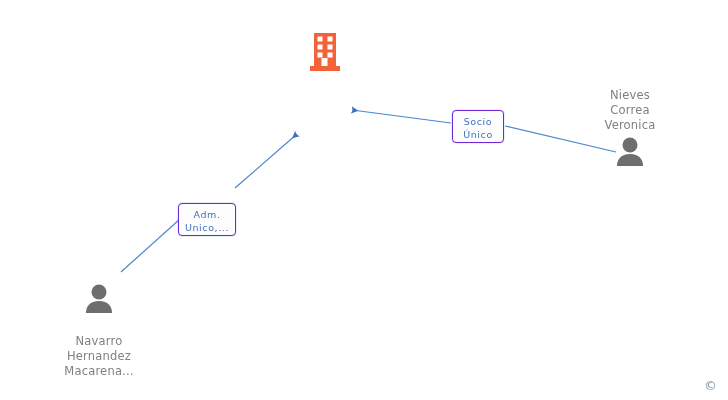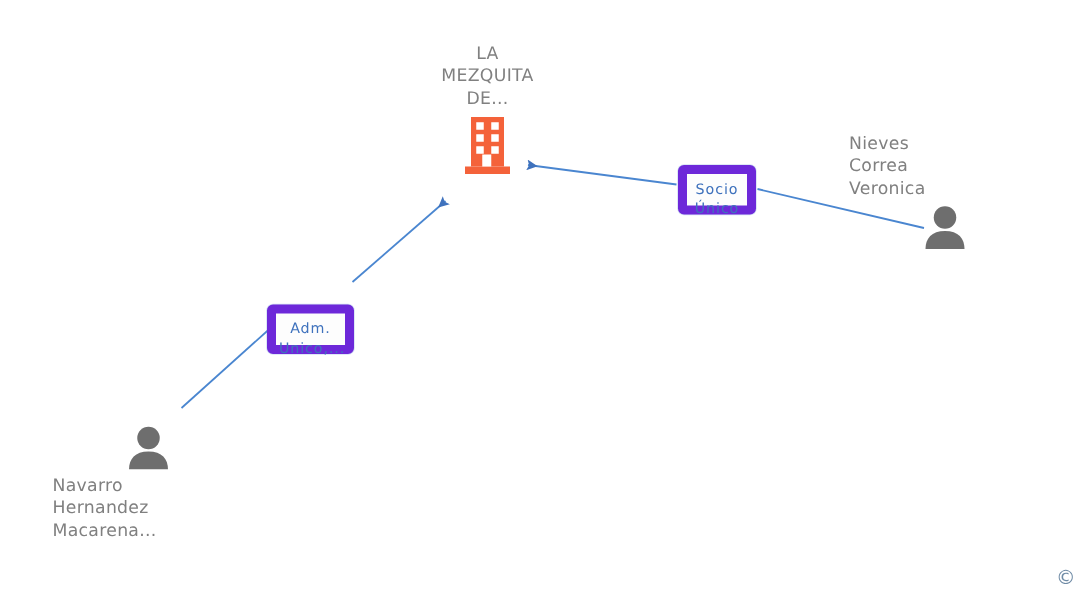--- a/index.html
+++ b/index.html
@@ -43,44 +43,45 @@
   .building-wrap {
     margin-top: 5px;
     display: flex;
     justify-content: center;
   }
 
   
   .person-node {
     position: absolute;
     width: 128px;
+    text-align: center;
   }
   .person-node.right { left: 566px; top: 88px; }
   .person-node.left  { left: 35px;  top: 283px; }
 
   .person-name {
     font-size: 11.5px;
     line-height: 15px;
     color: #808080;
     letter-spacing: 0.2px;
     white-space: pre-line;
   }
   .person-glyph {
     display: flex;
     justify-content: center;
   }
   .person-node.right .person-glyph { margin-top: 3px; }
-  .person-node.left  .person-name  { margin-top: 3px; }
+  .person-node.left  .person-name  { margin-top: 21px; }
 
   
   .rel-box {
     position: absolute;
     box-sizing: border-box;
     background: #fdfdfd;
-    border: 6px solid #6d28d9;
+    border: 1px solid #6d28d9;
     border-radius: 4px;
     color: #3f72bd;
     font-size: 9.5px;
     line-height: 13px;
     text-align: center;
     letter-spacing: 0.6px;
     padding: 4px 2px 3px 2px;
     white-space: pre-line;
     box-shadow: 0 0 0 0.5px rgba(74,134,208,0.25);
   }
@@ -132,23 +133,20 @@
     <path d="M 616 152 L 505 126" stroke="#4a86d0" stroke-width="1.2" fill="none"></path>
 
     <path d="M 451 123 L 352 110" stroke="#4a86d0" stroke-width="1.2" fill="none" marker-end="url(#arrowLeft)"></path>
 
     <path d="M 121 272 L 180 219" stroke="#4a86d0" stroke-width="1.2" fill="none"></path>
 
     <path d="M 235 188 L 297 134" stroke="#4a86d0" stroke-width="1.2" fill="none" marker-end="url(#arrowLeft)"></path>
   </svg>
 
   <div class="company-node">
-    <div class="company-label">LA
-MEZQUITA
-DE...</div>
     <div class="building-wrap">
       <svg width="30" height="38" viewBox="0 0 30 38" xmlns="http://www.w3.org/2000/svg">
         <rect x="4" y="0" width="22" height="33" fill="#f4623a"></rect>
         <rect x="0" y="33" width="30" height="5" fill="#f4623a"></rect>
         <rect x="7.5" y="3.5" width="5" height="5" fill="#ffffff"></rect>
         <rect x="17.5" y="3.5" width="5" height="5" fill="#ffffff"></rect>
         <rect x="7.5" y="11.5" width="5" height="5" fill="#ffffff"></rect>
         <rect x="17.5" y="11.5" width="5" height="5" fill="#ffffff"></rect>
         <rect x="7.5" y="19.5" width="5" height="5" fill="#ffffff"></rect>
         <rect x="17.5" y="19.5" width="5" height="5" fill="#ffffff"></rect>

